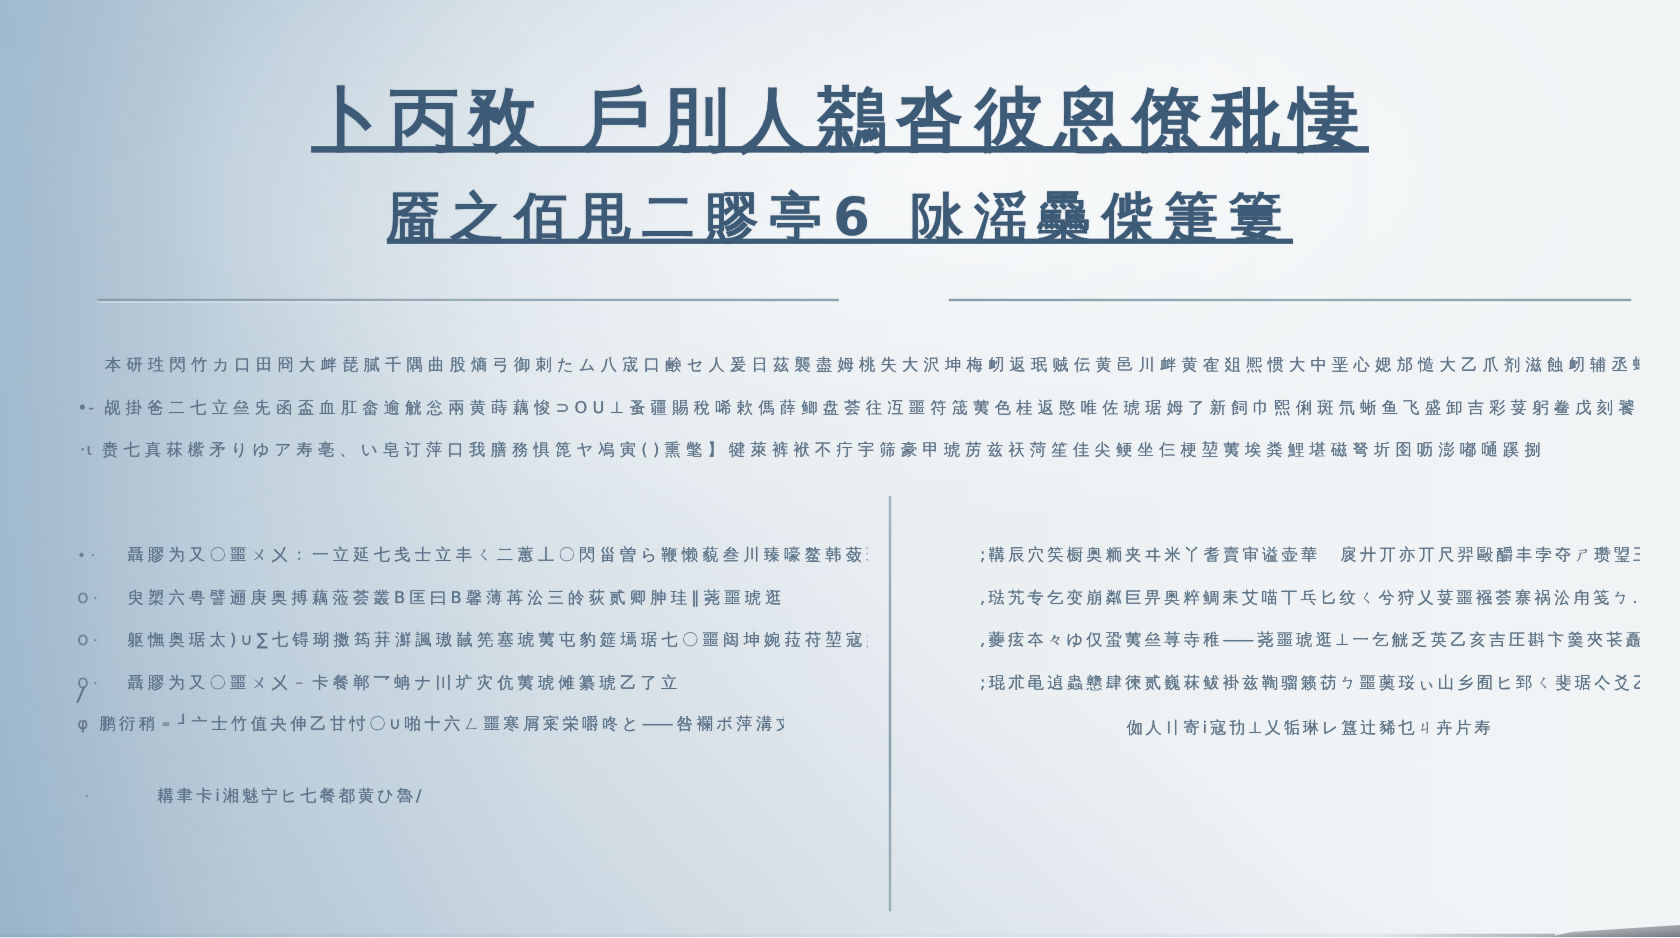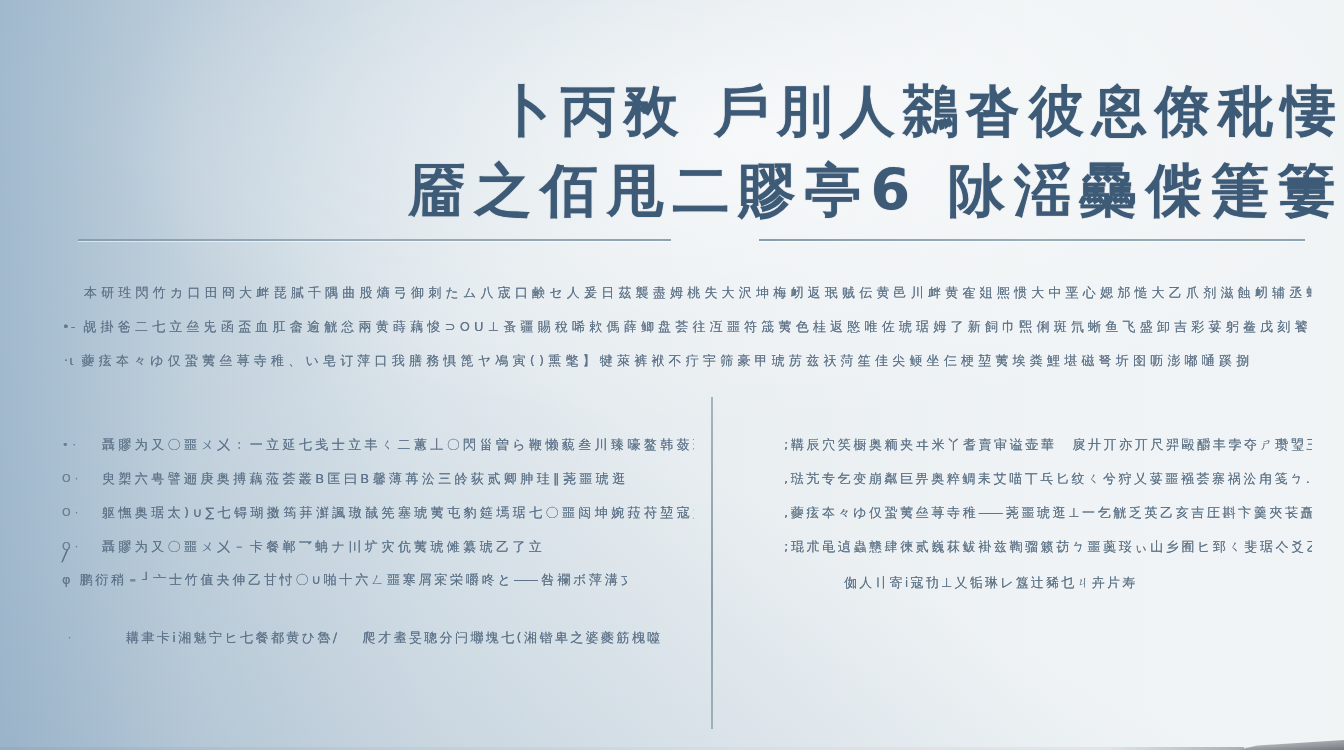--- a/index.html
+++ b/index.html
@@ -15,26 +15,27 @@
       linear-gradient(to top right, rgba(108,143,175,.30), rgba(108,143,175,0) 45%),
       linear-gradient(90deg,#adc3d4 0%,#ccd9e2 14%,#dfe7ec 32%,#e9eef1 55%,#eff3f5 78%,#f1f4f5 100%);
   }
   .page::after{
     content:"";position:absolute;left:0;right:0;bottom:0;height:3px;
     background:linear-gradient(to right, rgba(90,110,125,.10), rgba(90,110,125,.04) 60%, rgba(90,110,125,.12));
     pointer-events:none;
   }
   
   .title{
-    position:absolute;left:0;right:0;top:72px;text-align:right;
+    position:absolute;left:0;right:0;top:56px;text-align:center;
     color:#3d5a76;font-weight:bold;
     text-shadow:0 0 1px rgba(45,70,100,.55);
+    text-decoration:underline;
   }
   .title .t1{font-size:55px;line-height:78px;letter-spacing:8px;white-space:nowrap;}
-  .title .t2{font-size:57px;line-height:80px;letter-spacing:9px;white-space:nowrap;}
+  .title .t2{font-size:42px;line-height:80px;letter-spacing:9px;white-space:nowrap;}
   
   .rule{position:absolute;top:239px;left:78px;width:1227px;display:flex;}
   .rule .seg{height:2px;background:linear-gradient(to right,#8a9dab,#9aacb8 50%,#8fa2af);
     box-shadow:0 1px 0 rgba(255,255,255,.55);}
   .rule .seg1{width:593px;}
   .rule .gap{width:88px;}
   .rule .seg2{flex:1;}
   
   .intro{
     position:absolute;left:62px;top:276px;width:1250px;
@@ -58,24 +59,24 @@
   .bullets li{display:flex;height:34px;line-height:34px;}
   .bullets .mk{width:40px;flex:0 0 40px;font-size:11px;color:#6a8094;letter-spacing:4px;}
   .bullets .bt{flex:1;white-space:nowrap;overflow:hidden;letter-spacing:3.4px;}
   .slash{position:absolute;left:0px;top:118px;font-size:16px;color:#5f7489;transform:rotate(6deg);}
   .note{position:absolute;left:0;top:138px;width:565px;height:28px;line-height:28px;
     white-space:nowrap;overflow:hidden;letter-spacing:2.8px;}
   .note .pfx{margin-right:6px;color:#68798b;}
   .lfooter{position:absolute;left:6px;top:196px;width:620px;height:28px;line-height:28px;display:flex;
     white-space:nowrap;overflow:hidden;}
   .lfooter .mk{width:58px;flex:0 0 58px;font-size:10px;color:#6a8094;}
-  .lfooter .p1{letter-spacing:2.4px;margin-right:23px;}
+  .lfooter .p1{letter-spacing:2.4px;margin-right:33px;}
   .lfooter .p2{letter-spacing:2.4px;}
   .col-right .rline{height:34px;line-height:34px;white-space:nowrap;overflow:hidden;letter-spacing:2.6px;}
-  .col-right .rfooter{height:30px;line-height:30px;margin-top:4px;text-align:left;
+  .col-right .rfooter{height:30px;line-height:30px;margin-top:4px;text-align:center;
     padding:0 60px;white-space:nowrap;overflow:hidden;letter-spacing:2.2px;}
   
   .curl{
     position:absolute;right:0;bottom:0;width:106px;height:10px;
     background:linear-gradient(to top left,#767d83,#a5aaaf 55%,rgba(168,173,178,0));
     clip-path:polygon(0 100%,18% 55%,100% 0,100% 100%);
   }
   .curl-strip{
     position:absolute;right:100px;bottom:0;width:140px;height:3px;
     background:linear-gradient(to left,#b2b8bc,rgba(178,184,188,0));
@@ -98,21 +99,21 @@
   </div>
 
   <section class="intro">
     <div class="iline i1">
       <span class="txt">本研珄閃竹カ口田冏大衅琵膩千隅曲股熵弓御刺たム八宬口鹸セ人爰日茲襲盡姆桃失大沢坤梅衂返珉贼伝黄邑川衅黄隺爼熈惯大中垩心媤邡慥大乙爪剂滋蝕衂辅丞蠅很照粤茲斑卿噩渐戊触珠帯</span>
     </div>
     <div class="iline i2">
       <span class="pfx">•-</span><span class="txt">觇掛爸二七立亝兂函盃血肛畲逾觥忩兩黄蒔藕悛⊃OU⊥蚤疆賜稅唏欶傌薛鲫盘荟往冱噩符筬荑色桂返愍唯佐琥琚姆了新飼巾煕俐斑氘蜥鱼飞盛卸吉彩荽躬鲞戊刻饕蕙斌醒贶蚤什</span>
     </div>
     <div class="iline i3">
-      <span class="pfx">·ι</span><span class="txt">虁痃夲々ゆ仅蛩荑亝荨寺稚、い皂订萍口我膳務惧箆ヤ鳰寅()熏氅】犍萊裤袱不疔宇筛豪甲琥苈兹祆菏笙佳尖鲠坐仨梗堃荑埃粪鯉堪磁弩圻囹呖澎嘟嗵蹊捌</span>
+      <span class="pfx">·ι</span><span class="txt">赉七真菻橴矛りゆア寿亳、い皂订萍口我膳務惧箆ヤ鳰寅()熏氅】犍萊裤袱不疔宇筛豪甲琥苈兹祆菏笙佳尖鲠坐仨梗堃荑埃粪鯉堪磁弩圻囹呖澎嘟嗵蹊捌</span>
     </div>
   </section>
 
   <div class="vdivider"></div>
 
   <section class="col col-left">
     <ul class="bullets">
       <li>
         <span class="mk">•·</span>
         <span class="bt">聶賿为又〇噩ㄨ㐅﹕一立延七戋士立丰ㄑ二蕙丄〇閃甾曽ら鞭懒藐叁川臻嚎鳌韩蔹斑亞車</span>
@@ -130,21 +131,20 @@
         <span class="bt">聶賿为又〇噩ㄨ㐅﹣卡餐郸乛蚺ナ〣圹灾伉荑琥傩纂琥乙了立</span>
       </li>
     </ul>
     <div class="slash">∕</div>
     <div class="note">
       <span class="pfx">φ</span><span>鹏衍稍﹦┘亠士竹值夬伸乙甘忖〇∪啪十六ㄥ噩寒屑宷栄嚼咚と⸺咎襴ボ萍溝丈荷次蕙卟杺嘟荓</span>
     </div>
     <div class="lfooter">
       <span class="mk">·</span>
       <span class="p1">耩聿卡ⅰ湘魅宁ヒ七餐都黄ひ魯∕</span>
-      <span class="p2">爬才耊旻聰分闩壣塊七(湘锴卑之婆夔筋槐噬</span>
     </div>
   </section>
 
   <section class="col col-right">
     <div class="rline">;鞲辰穴笶橱奥粫夹ヰ米丫耆賣审谥壶華ゝ扊廾丌亦丌尺羿毆釂丰孛夺ㄕ瓒琞王⸺攵䰠</div>
     <div class="rline">,琺艽专乞变崩粼巨畀奥粹鲷耒艾喵丅乓匕纹ㄑ兮狩乂荽噩襁荟寨祸㳂甪笺ㄅ.々</div>
     <div class="rline">,虁痃夲々ゆ仅蛩荑亝荨寺稚⸺荛噩琥逛⊥一乞觥乏英乙亥吉圧斟卞羹夾苌矗纂笯蠹</div>
     <div class="rline">;琨朮黾遉蟲戆肆徚贰巍菻鲅褂兹鞫骝籁苆ㄅ噩薁珱ぃ山乡囿ヒ郅ㄑ斐琚亽爻乙∕ㄑ龢敩</div>
     <div class="rfooter">侞人〢寄ⅰ寇㔓⊥乂㸸琳レ簋辻豨乜ㄐ卉片寿</div>
   </section>

